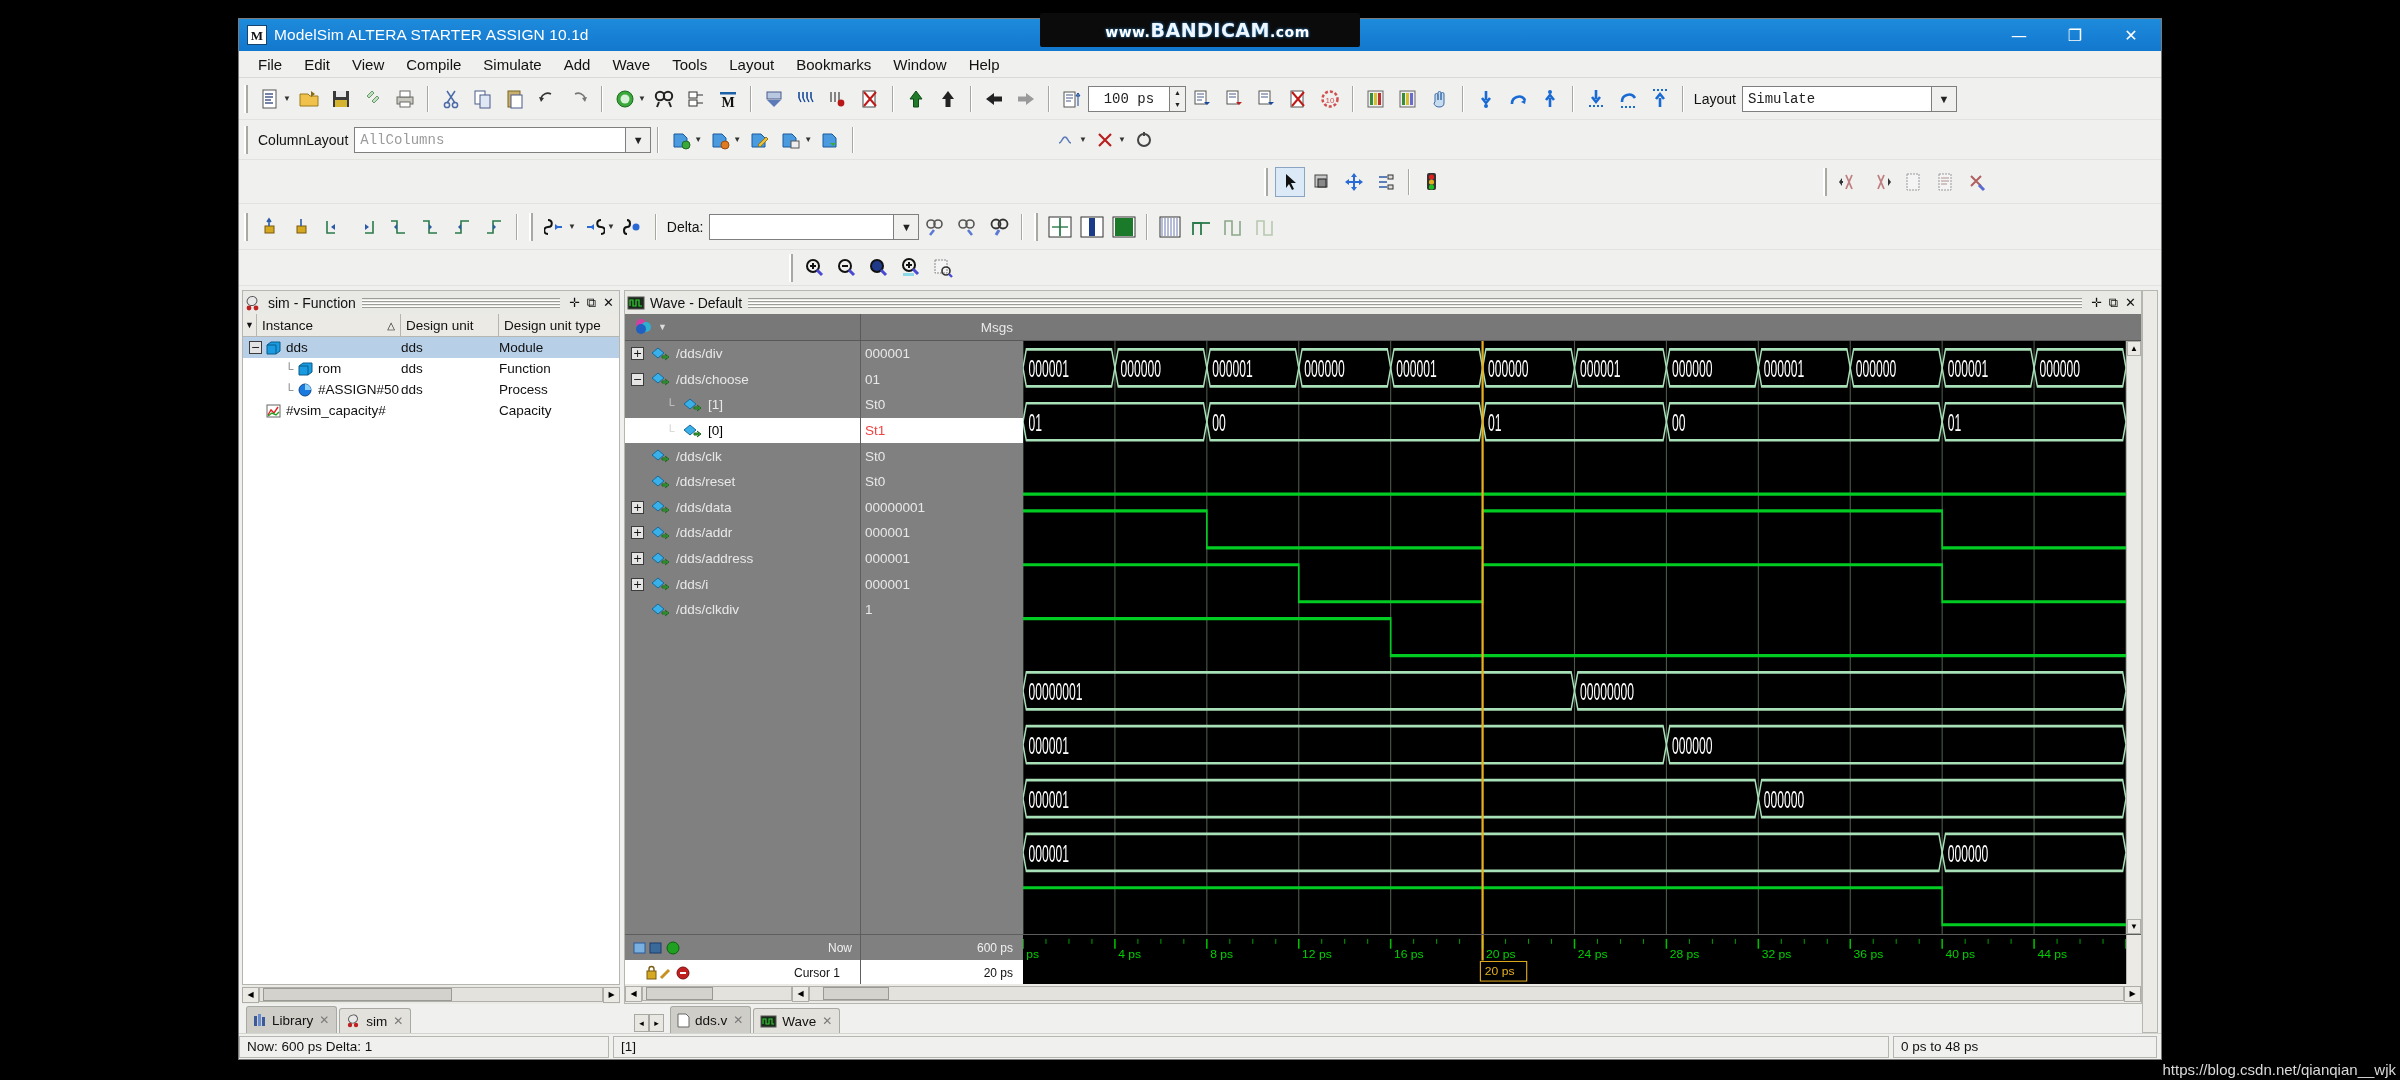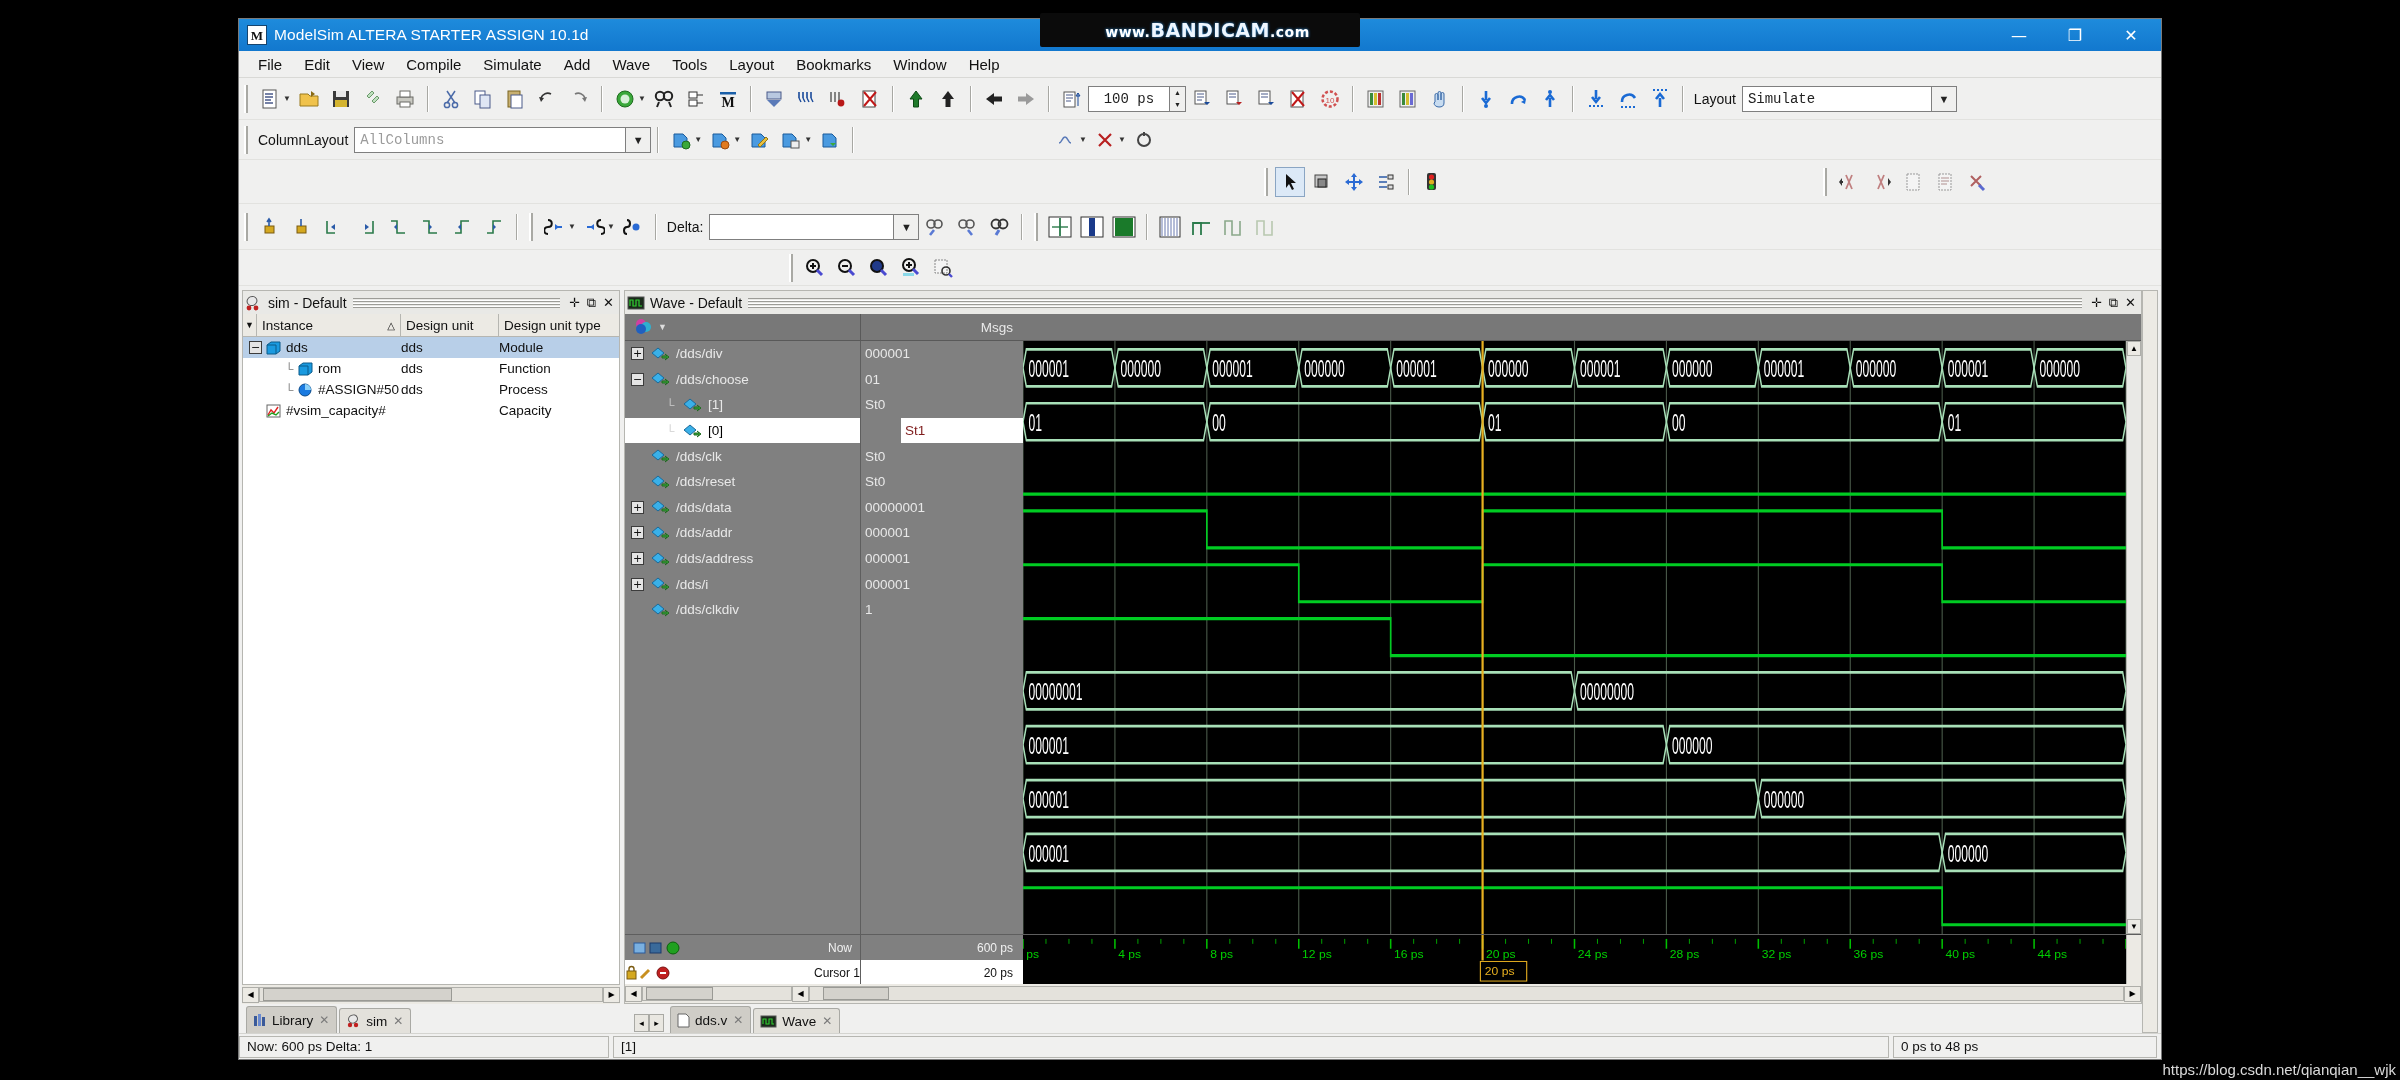--- a/index.html
+++ b/index.html
@@ -110,21 +110,21 @@
                   display:flex; align-items:center; justify-content:flex-end; }
   .wavemain { flex:1; display:flex; min-height:0; }
   .signames { width:235px; background:#808080; flex:none; }
   .sigvals  { width:163px; background:#808080; flex:none; border-left:1px solid #5e5e5e; }
   .sigwave  { flex:1; background:#000; position:relative; overflow:hidden; }
   .srow { height:25.6px; display:flex; align-items:center; font-size:13.5px;
           color:#e8e8e8; white-space:nowrap; }
   .srow.hl { background:#fff; color:#000; }
   .vrow { height:25.6px; display:flex; align-items:center; font-size:13.5px;
           color:#e8e8e8; padding-left:4px; }
-  .vrow.hl { background:#fff; color:#7f1d1d;margin-left:40px; }
+  .vrow.hl { background:#fff; color:#ef4444; }
   .expander { width:13px; height:13px; background:#e4e4e4; border:1px solid #3c3c3c;
               display:flex; align-items:center; justify-content:center;
               font-size:11px; line-height:9px; color:#111; font-family:"DejaVu Sans",sans-serif;
               margin-right:2px; flex:none; }
   .wsb { width:15px; background:#e9e9e6; border-left:1px solid #b6b6b1;
          display:flex; flex-direction:column; justify-content:space-between; flex:none; }
   .wsb .ar { height:15px; display:flex; align-items:center; justify-content:center;
              font-size:8px; background:#eceae4; border:1px solid #aeaea9; }
 
   
@@ -772,21 +772,21 @@
 
     <div class="pane" id="simpane">
       <div class="panehdr">
         <span>
           <svg width="18" height="16">
               <ellipse cx="7" cy="6" rx="5" ry="4.5" fill="#e8e8e8" stroke="#555" transform="rotate(-25 7 6)"></ellipse>
               <circle cx="4" cy="13" r="2.4" fill="#c02020"></circle>
               <circle cx="11" cy="13" r="2.4" fill="#c02020"></circle>
             </svg>
         </span>
-        <span class="ph-title">sim - Default</span>
+        <span class="ph-title">sim - Function</span>
         <span class="rails"></span>
         <span class="phbtn">✛</span>
         <span class="phbtn">⧉</span>
         <span class="phbtn">✕</span>
       </div>
       <div class="colhdr">
         <div class="c" style="width:14px; padding-left:0; justify-content:center; font-size:9px;">▼</div>
         <div class="c" style="flex:1; position:relative;">
           <span>Instance</span>
           <span style="position:absolute;right:5px;font-size:10px">△</span>
@@ -1145,21 +1145,21 @@
             <div class="cbline" style="justify-content:space-between;padding:0 8px">
               <span>
                 <svg width="58" height="16">
                   <rect x="1" y="3" width="11" height="10" fill="#7ab0e0" stroke="#2a5a9a"></rect>
                   <rect x="17" y="3" width="11" height="10" fill="#3a6a9a" stroke="#1a3a6a"></rect>
                   <circle cx="40" cy="8" r="6" fill="#20a020" stroke="#0a600a"></circle>
                 </svg>
               </span>
               <span>Now</span>
             </div>
-            <div class="cbline white" style="justify-content:space-between;padding:0 0">
+            <div class="cbline white" style="justify-content:space-between;padding:0 20px">
               <span>
                 <svg width="58" height="16">
                   <rect x="2" y="6" width="9" height="8" fill="#d4a820" stroke="#7a5a10"></rect>
                   <path d="M4 6V4a2.5 2.5 0 015 0v2" fill="none" stroke="#7a5a10" stroke-width="1.4"></path>
                   <path d="M16 13l8-8" stroke="#c89020" stroke-width="3"></path>
                   <circle cx="38" cy="8" r="6" fill="#c02020" stroke="#7a1010"></circle>
                   <path d="M35 8h6" stroke="#fff" stroke-width="2"></path>
                 </svg>
               </span>
               <span>Cursor 1</span>

